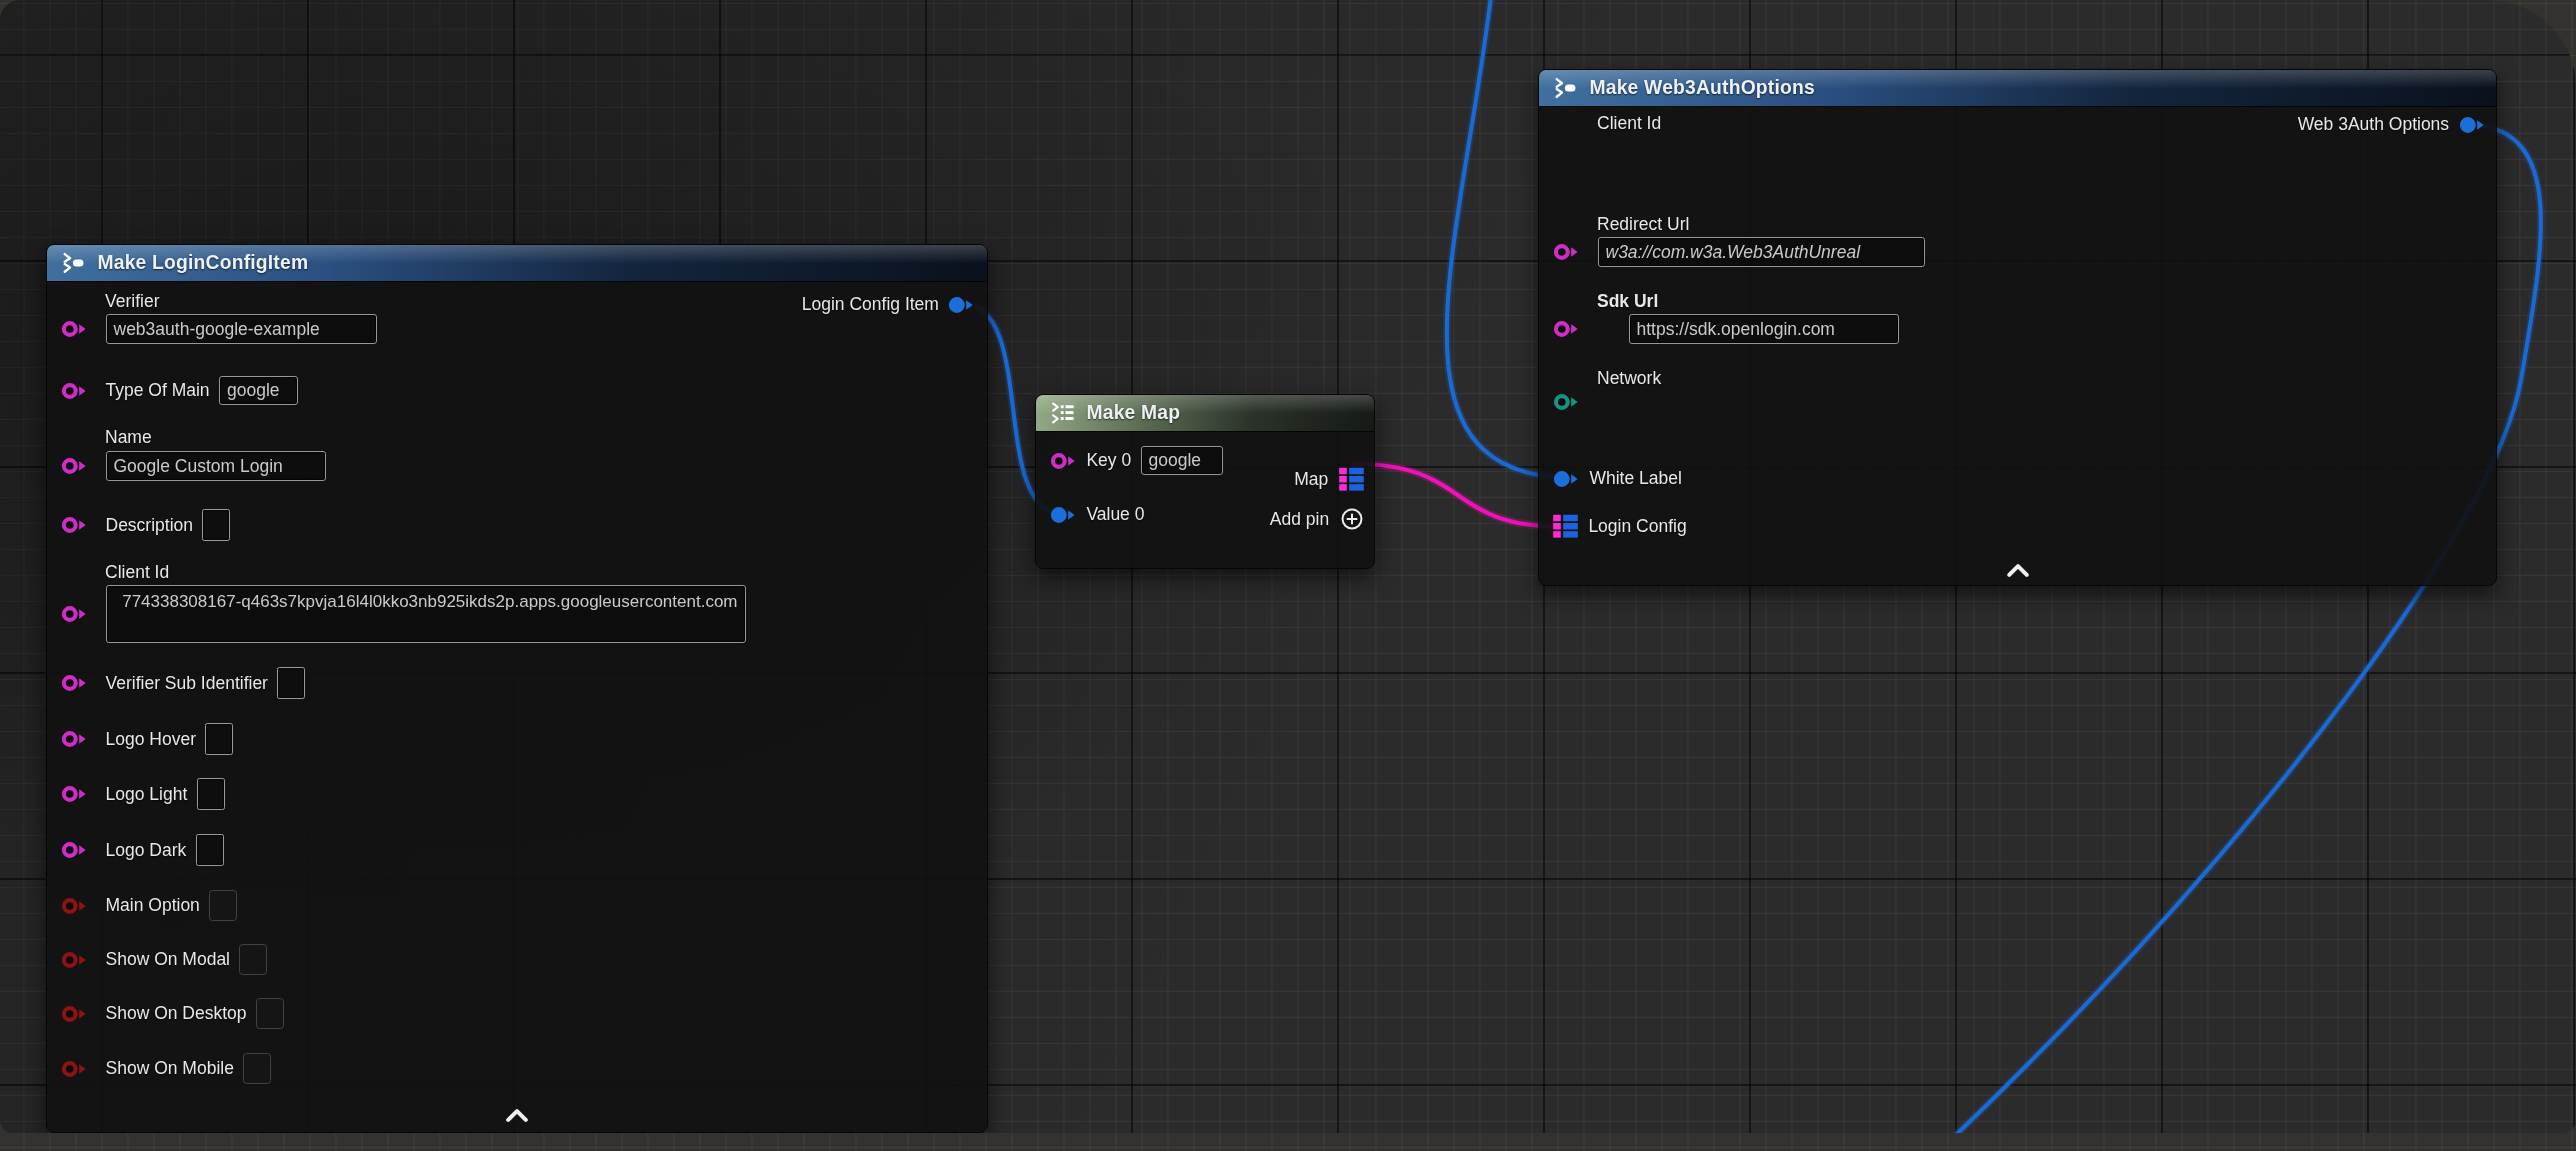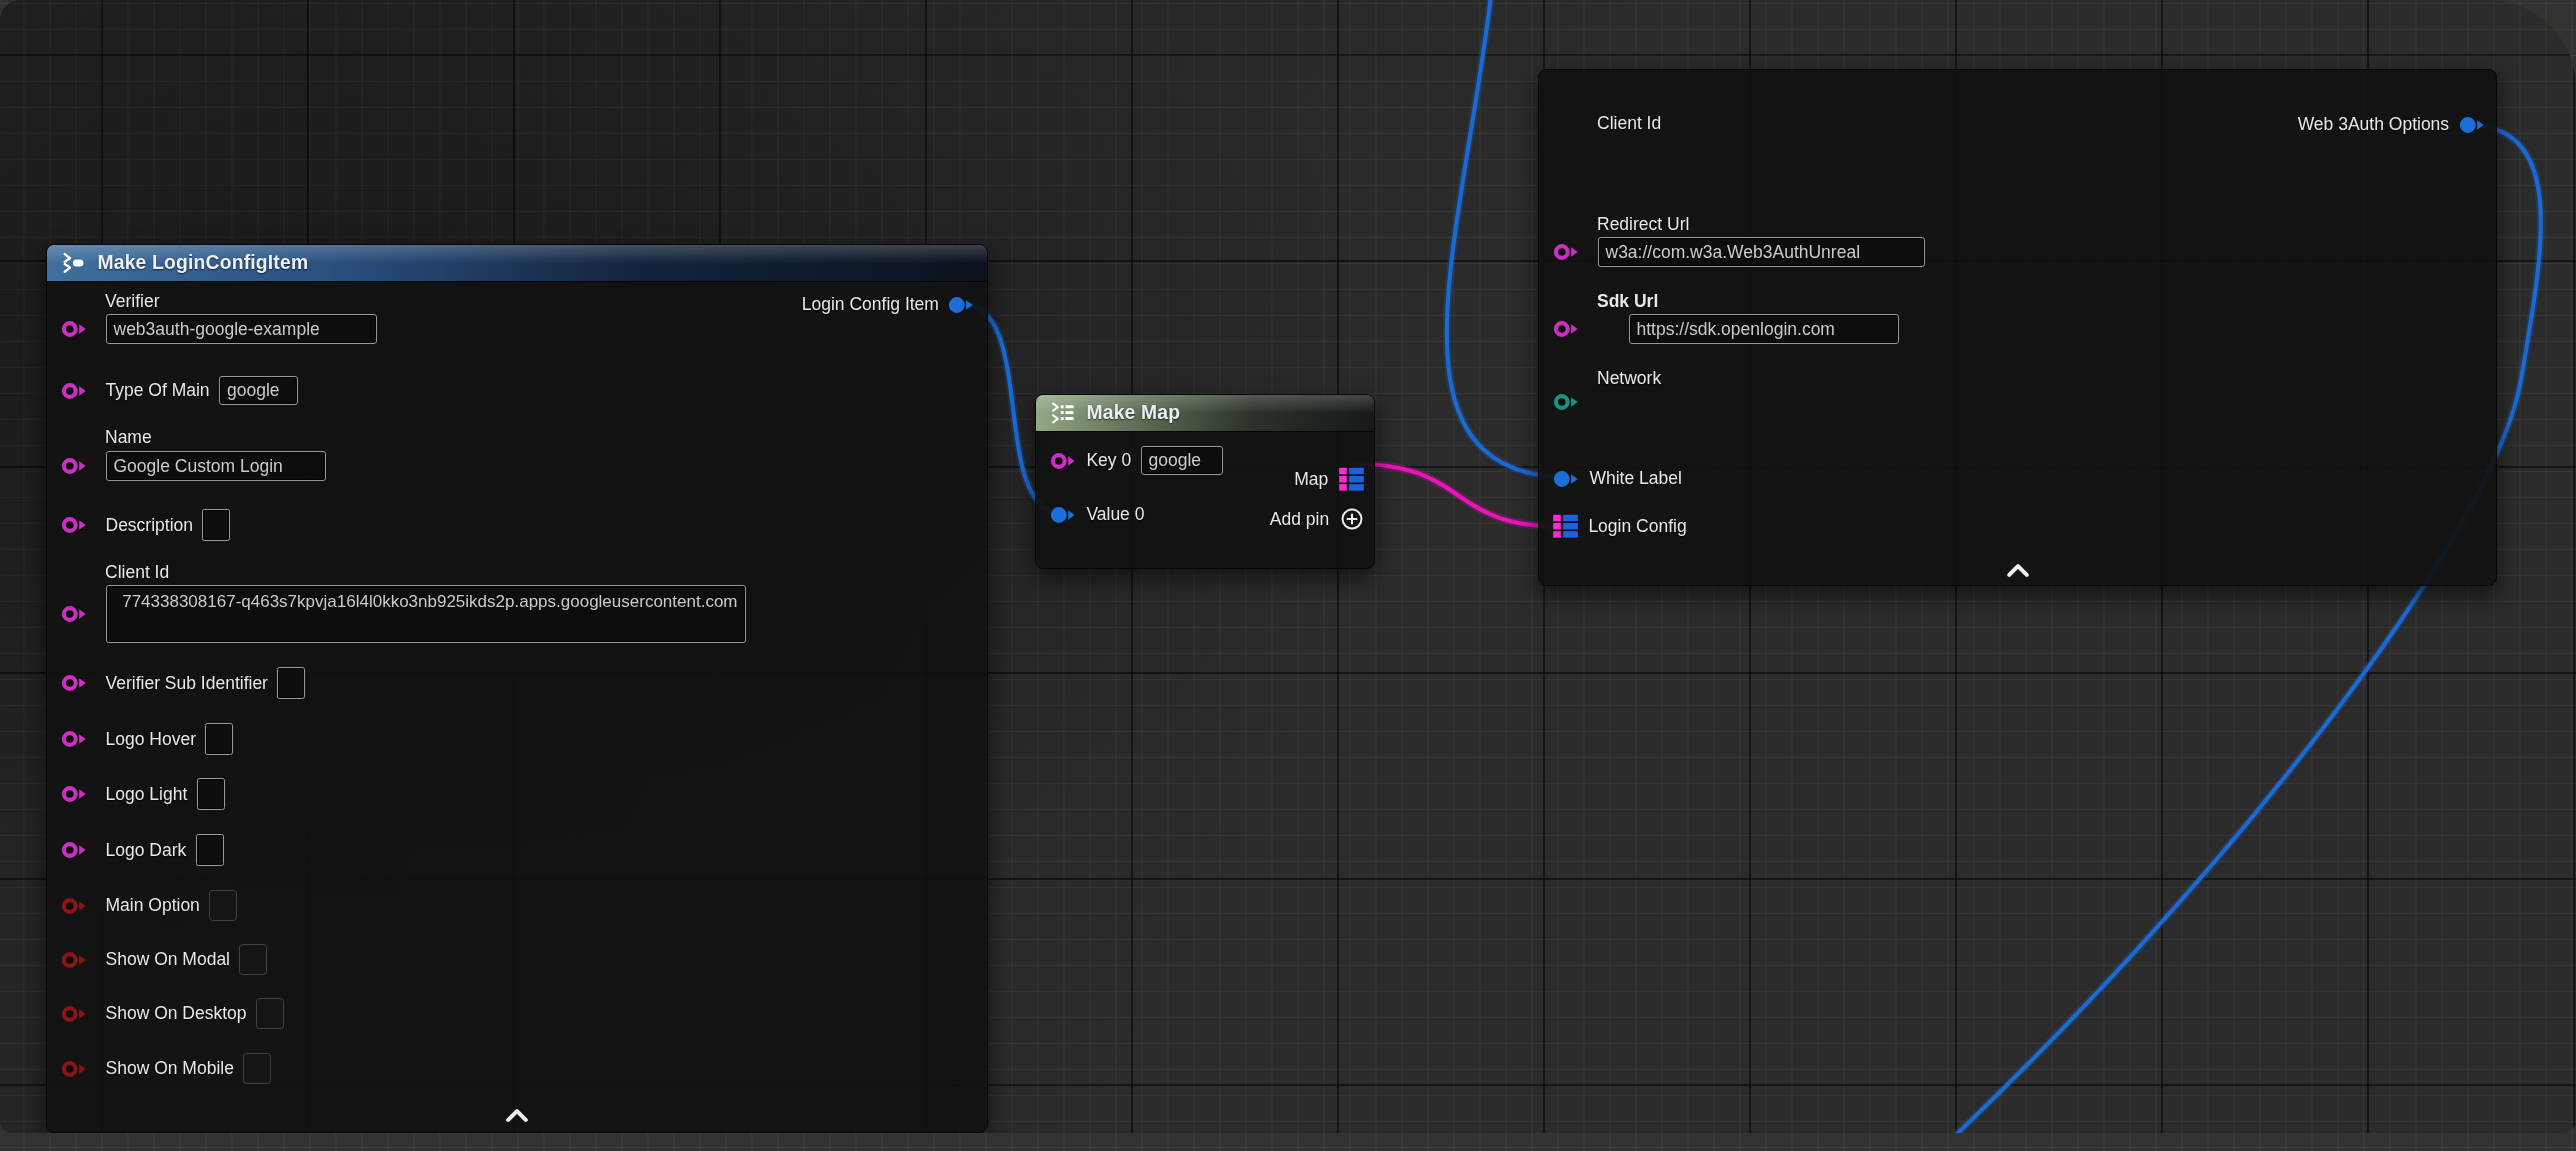--- a/index.html
+++ b/index.html
@@ -351,20 +351,30 @@
         <svg viewBox="0 0 44 44">
             <circle cx="22" cy="22" r="16" fill="none" stroke="#ececec" stroke-width="3.4"></circle>
             <line x1="22" y1="13" x2="22" y2="31" stroke="#ececec" stroke-width="3.4"></line>
             <line x1="13" y1="22" x2="31" y2="22" stroke="#ececec" stroke-width="3.4"></line>
           </svg>
       </span>
     </div>
   </div>
 
   <div class="node" style="left:1538px;top:69px;width:957px;height:515px;">
+    <div class="node-header hdr-blue">
+      <span class="hicon">
+        <svg viewBox="0 0 46 44">
+            <path d="M8 7 L17 14 L8 20" fill="none" stroke="#fff" stroke-width="4" stroke-linecap="round" stroke-linejoin="round"></path>
+            <path d="M8 37 L17 30 L8 24" fill="none" stroke="#fff" stroke-width="4" stroke-linecap="round" stroke-linejoin="round"></path>
+            <rect x="22" y="16" width="18" height="12" rx="6" fill="#fff"></rect>
+          </svg>
+      </span>
+      <span class="node-title">Make Web3AuthOptions</span>
+    </div>
 
     <div class="row" style="top:44px;right:10.5px;">
       <span class="lbl gapr16">Web 3Auth Options</span>
       <span class="pin p-obj filled">
         <svg viewBox="0 0 46 34">
             <circle class="ring" cx="15" cy="17" r="10"></circle>
             <path class="wedge" d="M31 9 L42 17 L31 25 Z"></path>
           </svg>
       </span>
     </div>
@@ -372,21 +382,21 @@
     <div class="flabel" style="top:43px;left:58px;">Client Id</div>
 
     <div class="flabel" style="top:144px;left:58px;">Redirect Url</div>
     <div class="row" style="top:167px;left:14px;">
       <span class="pin p-str">
         <svg viewBox="0 0 46 34">
             <circle class="ring" cx="15" cy="17" r="10"></circle>
             <path class="wedge" d="M31 9 L42 17 L31 25 Z"></path>
           </svg>
       </span>
-      <div class="field gap30" style="width:311px;height:28px;">
+      <div class="field gap30" style="width:311px;height:28px;font-style:italic;">
         <span>w3a://com.w3a.Web3AuthUnreal</span>
       </div>
     </div>
 
     <div class="flabel" style="top:221px;left:58px;font-weight:bold;">Sdk Url</div>
     <div class="row" style="top:244px;left:14px;gap:31px;">
       <span class="pin p-str">
         <svg viewBox="0 0 46 34">
             <circle class="ring" cx="15" cy="17" r="10"></circle>
             <path class="wedge" d="M31 9 L42 17 L31 25 Z"></path>

